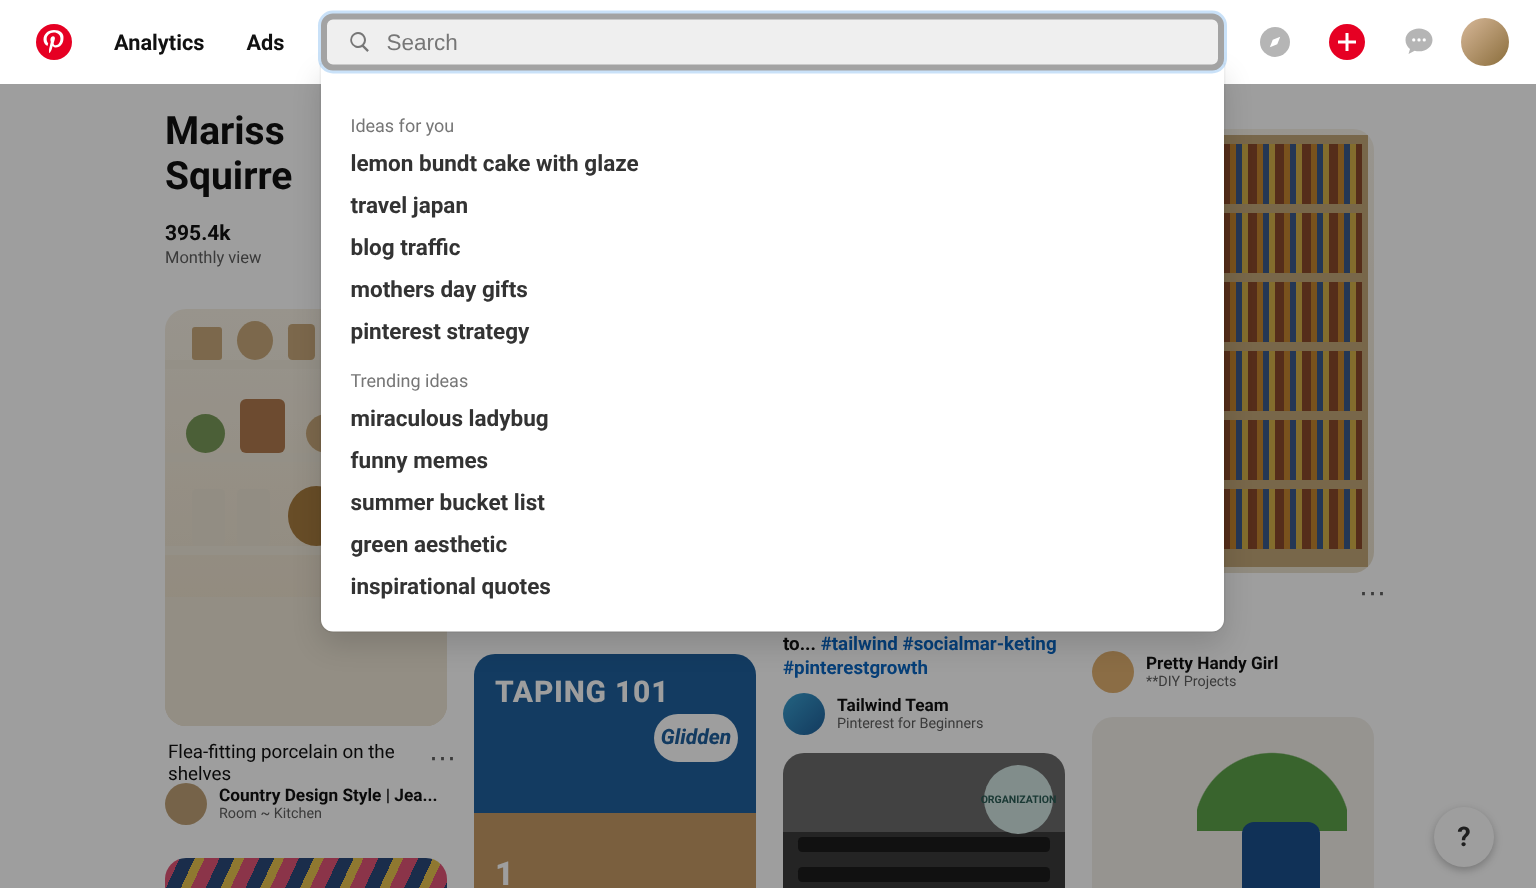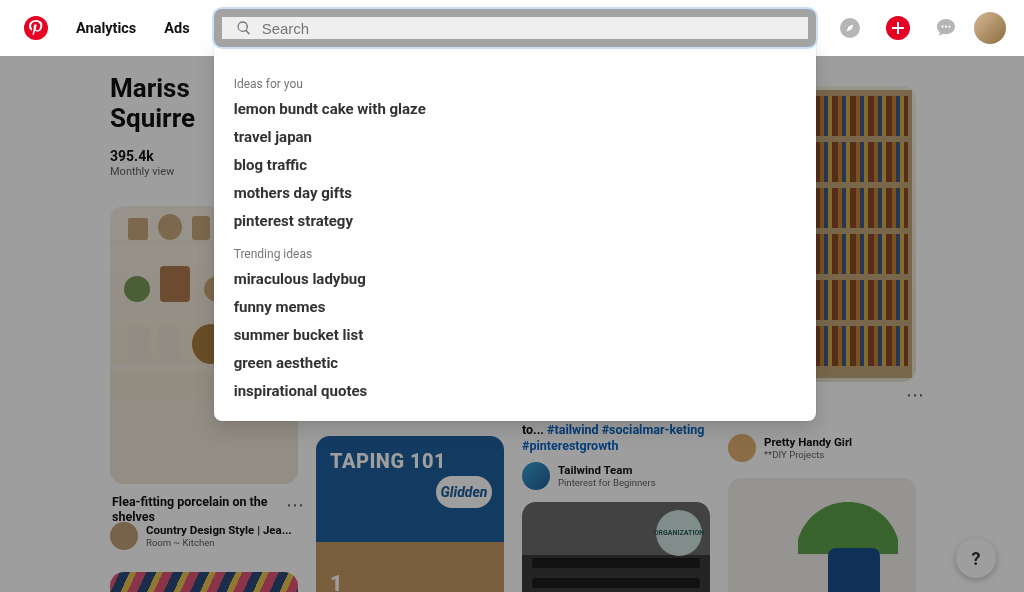--- a/index.html
+++ b/index.html
@@ -4,21 +4,21 @@
   <style>
     * { margin: 0; padding: 0; box-sizing: border-box; }
     body { font-family: -apple-system, BlinkMacSystemFont, "Segoe UI", Roboto, Helvetica, Arial, sans-serif; background: #fff; width: 1024px; height: 592px; overflow: hidden; position: relative; }
 
     .header { height: 56px; display: flex; align-items: center; padding: 0 18px 0 24px; gap: 8px; background: #fff; position: relative; z-index: 80; }
     .logo svg { display:block; }
     .nav-link { font-size: 14.5px; font-weight: 700; color: #111; padding: 0 10px; cursor: pointer; }
     .spacer-small{ width:2px;}
 
     .search-wrap { flex: 1; position: relative; margin: 0 6px; }
-    .search-field { height: 38px; display: flex; align-items: center; gap: 10px; background: #efefef; border-radius: 8px; padding: 0 14px; border: 8px solid #a3a3a3; box-shadow: 0 0 0 2px rgba(100,170,235,0.35); position: relative; z-index: 90; justify-content: center; }
+    .search-field { height: 38px; display: flex; align-items: center; gap: 10px; background: #efefef; border-radius: 8px; padding: 0 14px; border: 4px solid #a3a3a3; box-shadow: 0 0 0 2px rgba(100,170,235,0.35); position: relative; z-index: 90; justify-content: center; }
     .search-icon svg { display:block; }
     .search-input { flex:1; font-size:15px; background:transparent; outline:none; border:none; color:#333; }
     .search-input::placeholder { color:#767676; }
 
     .suggest { position:absolute; top: 34px; left:0; right:0; background:#fff; border-radius: 0 0 8px 8px; box-shadow: 0 8px 20px rgba(0,0,0,0.15), 0 0 0 1px rgba(0,0,0,0.04); padding: 30px 0 16px 0; z-index:85; }
     .sg-head { font-size:12px; color:#767676; padding: 4px 20px 4px 20px; }
     .sg-item { font-size:15px; font-weight:700; color:#333; padding:5px 20px; cursor:pointer; }
 
     .hicon { width:40px; height:40px; border-radius:50%; display:flex; align-items:center; justify-content:center; cursor:pointer; }
     .hicon svg{ display:block;}
@@ -29,21 +29,21 @@
     .page { position:absolute; top:56px; left:0; right:0; bottom:0; padding: 18px 0 0 110px; }
     .profile-title{ font-size:26px; font-weight:700; color:#111; line-height:1.15; }
     .stats-line{ margin-top:14px; font-size:14px; font-weight:700; color:#111;}
     .stats-sub{ font-size:11px; color:#5f5f5f; margin-top:1px; }
 
     .pins{ position:relative; margin-top:28px; height:420px; }
     .pin{ position:absolute; border-radius:14px; overflow:hidden; background:#e6e0d6; }
     .pin.kitchen{ left:0; top:0; width:188px; height:278px; background:linear-gradient(#f5efe3,#e9dcc5); }
     .kitchen .shelf{ position:absolute; left:0; right:0; background:#efe8da; }
     .kitchen .item{ position:absolute; background:#c8a97b; border-radius:3px; }
-    .pin-cap{ position:absolute; left:0; width:188px; font-size:12.5px; font-weight:700; color:#111; padding:6px 2px; }
+    .pin-cap{ position:absolute; left:0; width:188px; font-size:12.5px; font-weight:400; color:#111; padding:6px 2px; }
     .byline{ position:absolute; left:0; width:220px; display:flex; gap:8px; align-items:center; }
     .byline .av{ width:28px; height:28px; border-radius:50%; background:#bfa176;}
     .byline .txt{ font-size:11.5px; font-weight:700; color:#111; }
     .byline .txt small{ display:block; font-weight:400; color:#5f5f5f;}
     .dots{ position:absolute; font-size:18px; color:#5f5f5f; letter-spacing:1px; cursor:pointer;}
 
     .pin.pattern{ left:0; top:366px; width:188px; height:60px; background:repeating-linear-gradient(115deg,#e05577 0 9px,#2a4a7a 9px 18px,#e7c24e 18px 24px);}
     .pin.taping{ left:206px; top:230px; width:188px; height:200px; background:#1f609d; color:#fff;}
     .taping .ttl{ position:absolute; left:14px; top:14px; font-size:20px; font-weight:800; letter-spacing:0.5px; line-height:1.15;}
     .taping .brand{ position:absolute; top:40px; right:12px; width:56px; height:32px; background:#fff; border-radius:16px; display:flex; align-items:center; justify-content:center; font-size:14px; font-weight:800; color:#1f609d; font-style:italic;}

